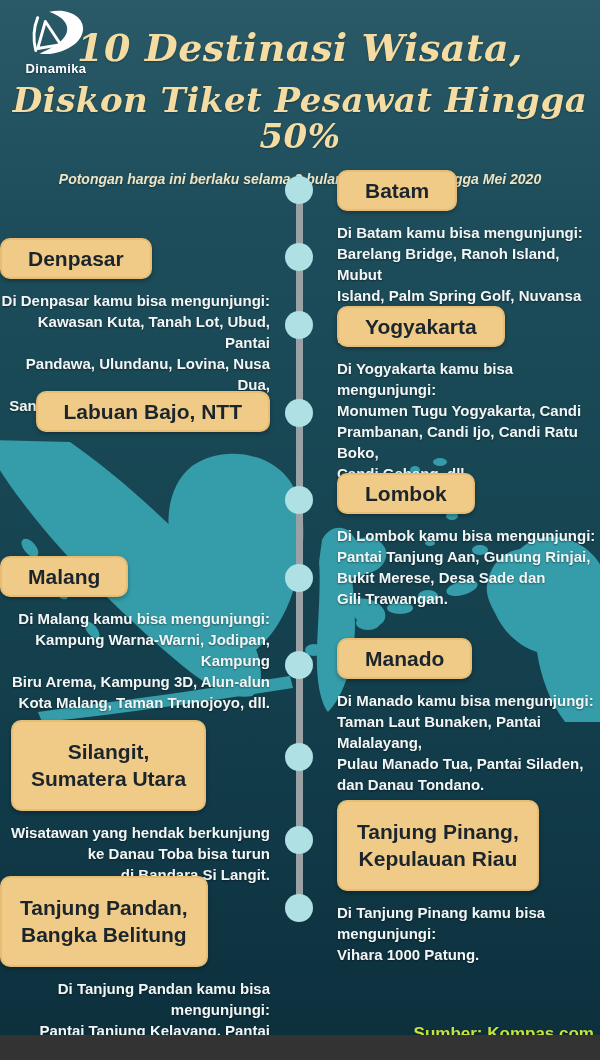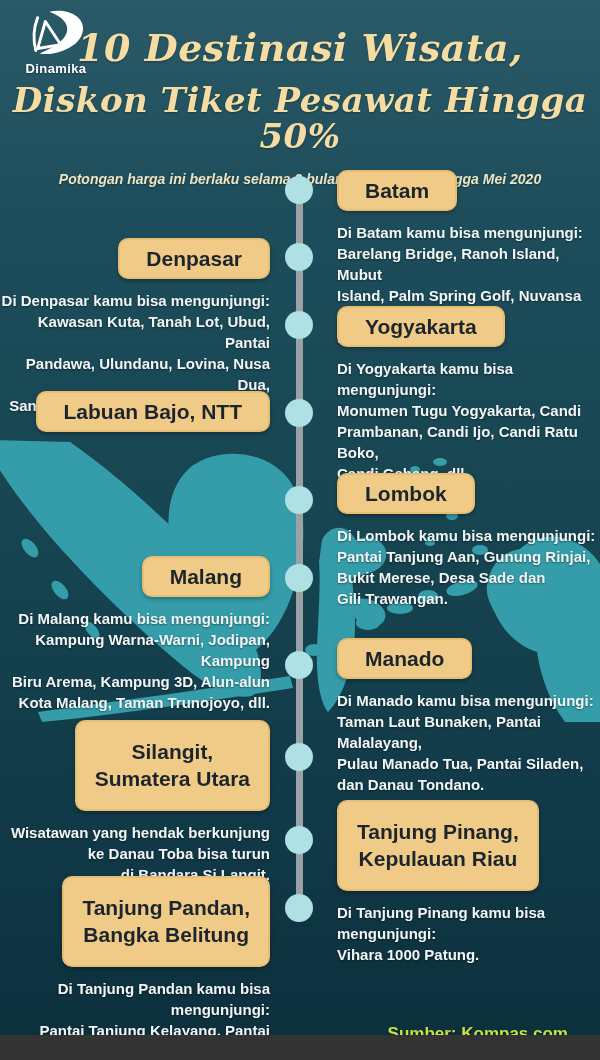--- a/index.html
+++ b/index.html
@@ -25,38 +25,38 @@
   .subtitle { margin-top:17px; font-size:14px; font-style:italic; font-weight:bold;
               color:#EDE4C3; text-shadow:0 1px 2px rgba(0,0,0,.35); }
 
   
   .timeline-line { position:absolute; left:296px; top:188px; width:7px; height:724px; background:#9AA2A6; }
   .dot { position:absolute; left:285px; width:28px; height:28px; border-radius:50%; background:#AEE0E4; }
 
   
   .dest { position:absolute; display:flex; flex-direction:column; }
   .dest.right { left:337px; align-items:flex-start; text-align:left; }
-  .dest.left  { right:330px; align-items:flex-end; text-align:right; }
+  .dest.left  { right:330px; align-items:flex-start; text-align:right; }
   .box {
     background:#F0CB87; border:2px solid #E7BD74; border-radius:10px;
     color:#1C252C; font-weight:bold; font-size:21px; line-height:1.3;
     padding:5px 26px; text-align:center; white-space:pre-line;
     box-shadow:0 2px 4px rgba(0,0,0,.3);
   }
   .box.two { padding:16px 18px; }
   .desc {
     margin:11px 0 0 0; font-size:15px; font-weight:bold; line-height:1.4;
     color:#F2F6F6; white-space:pre-line; max-width:285px;
     text-shadow:0 1px 2px rgba(0,0,0,.45);
   }
   #d0{top:170px} #d1{top:238px} #d2{top:306px} #d3{top:391px} #d4{top:473px}
   #d5{top:556px} #d6{top:638px} #d7{top:720px} #d8{top:800px} #d9{top:876px}
 
   
-  .footer { position:absolute; right:32px; top:1024px; font-size:17px; font-weight:bold;
+  .footer { position:absolute; right:6px; top:1024px; font-size:17px; font-weight:bold;
             color:#C9E13B; text-shadow:0 1px 2px rgba(0,0,0,.4); }
 </style>
 </head>
 <body>
 
 <div class="canvas">
 
   <svg class="map-svg" viewBox="0 0 600 1060" aria-hidden="true">
     <g fill="#359DA9">
 

